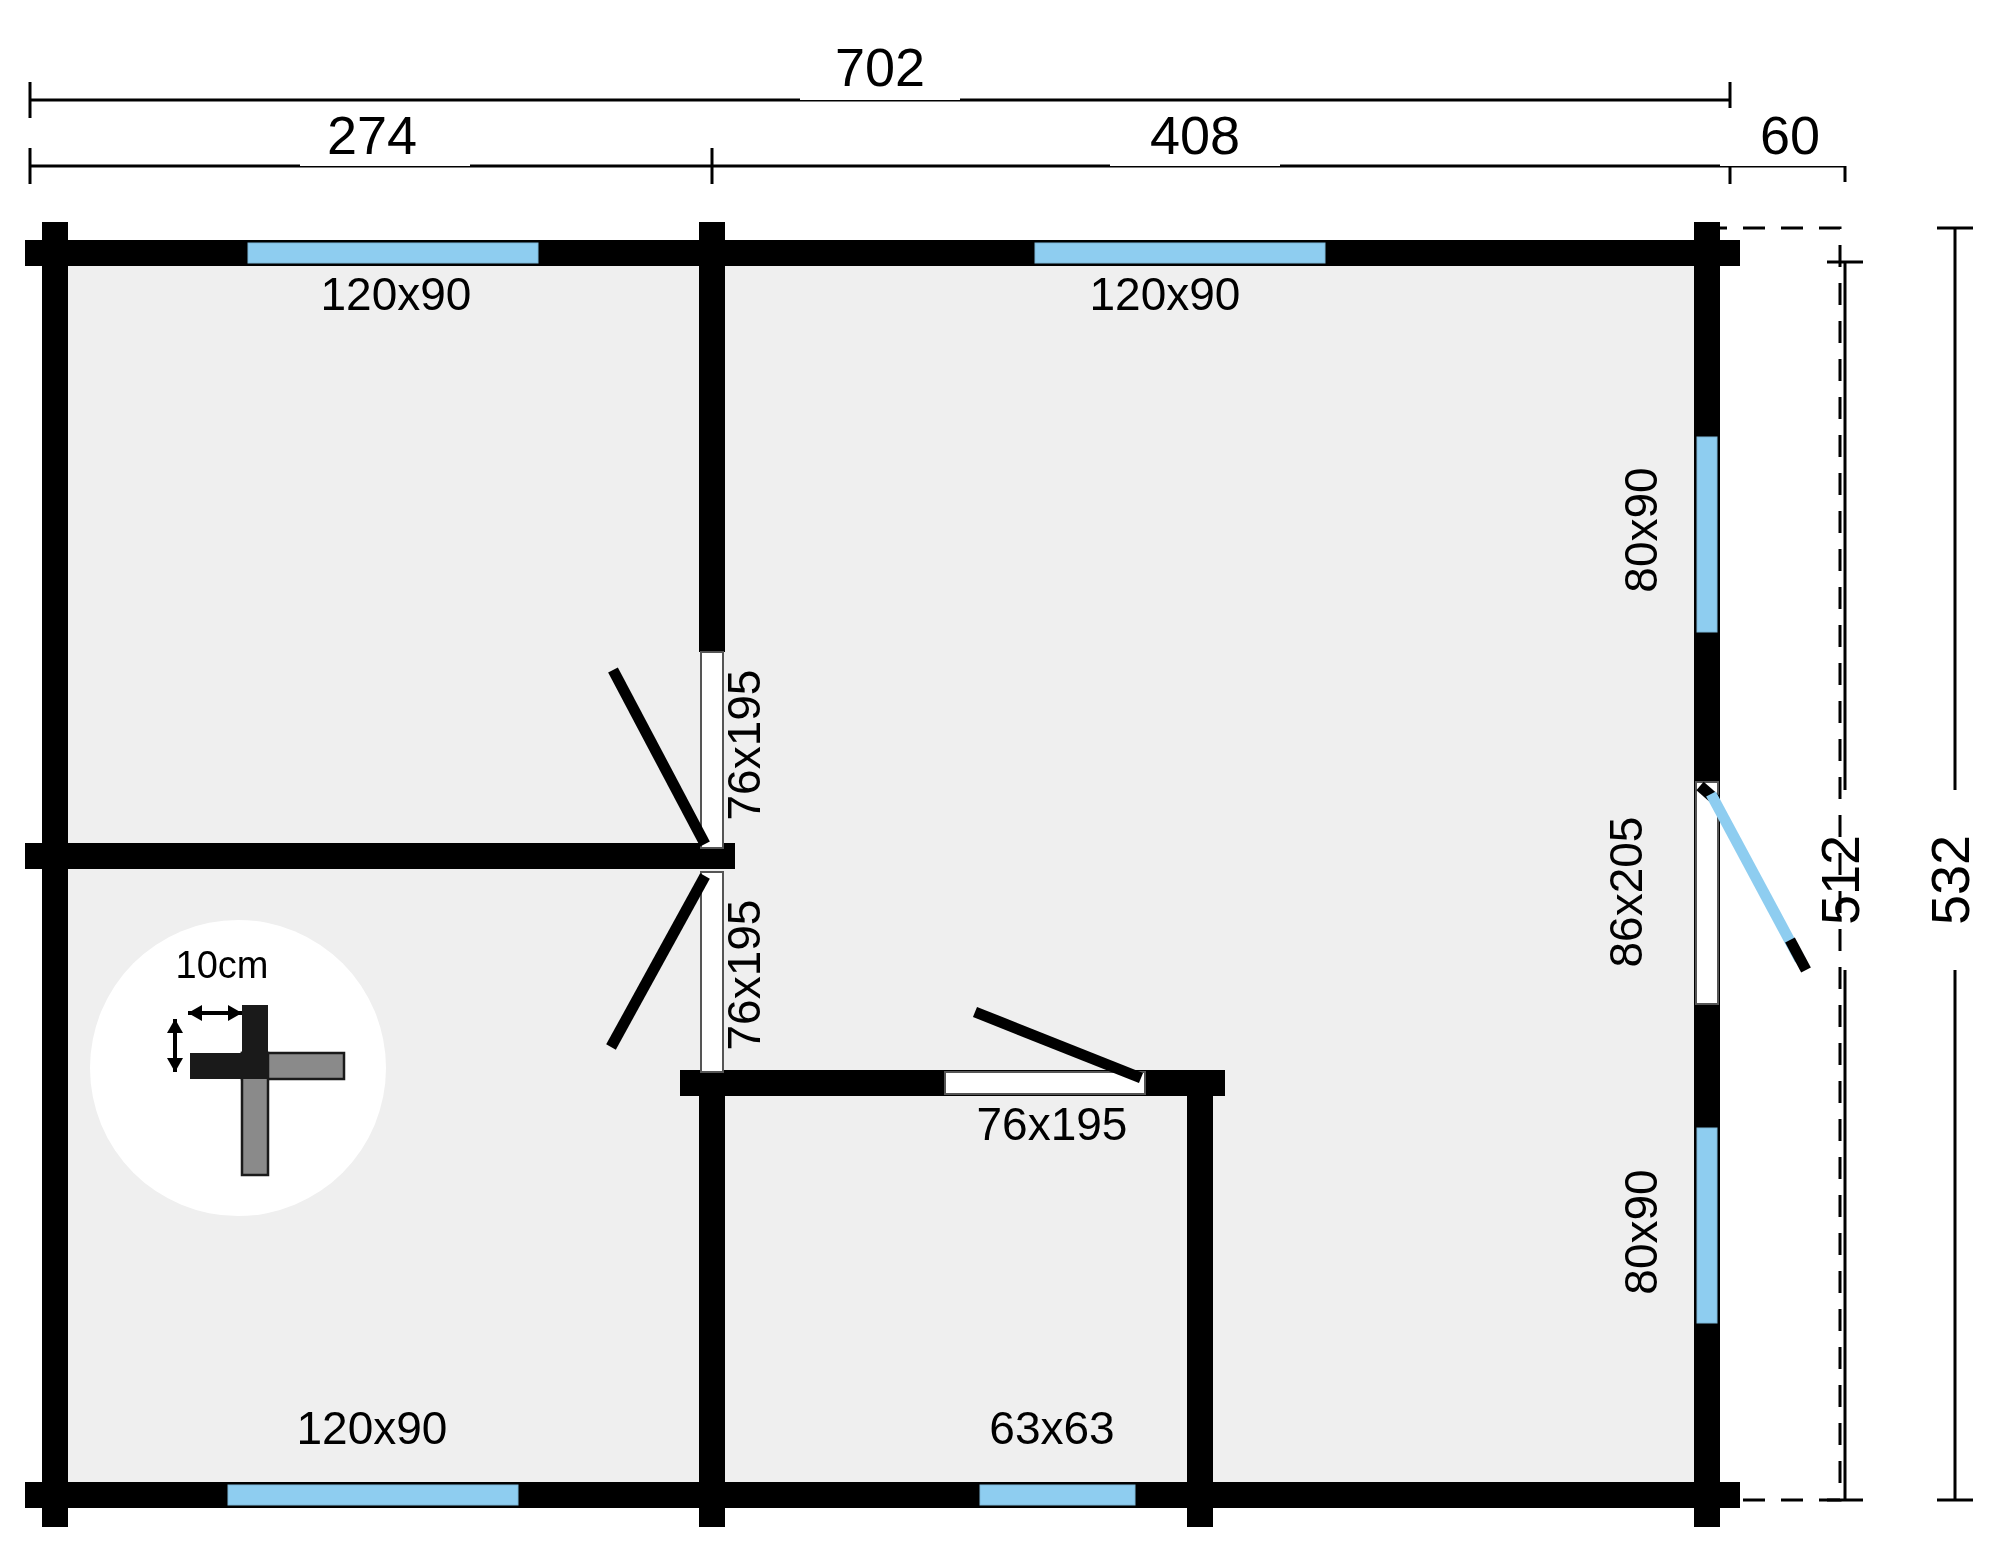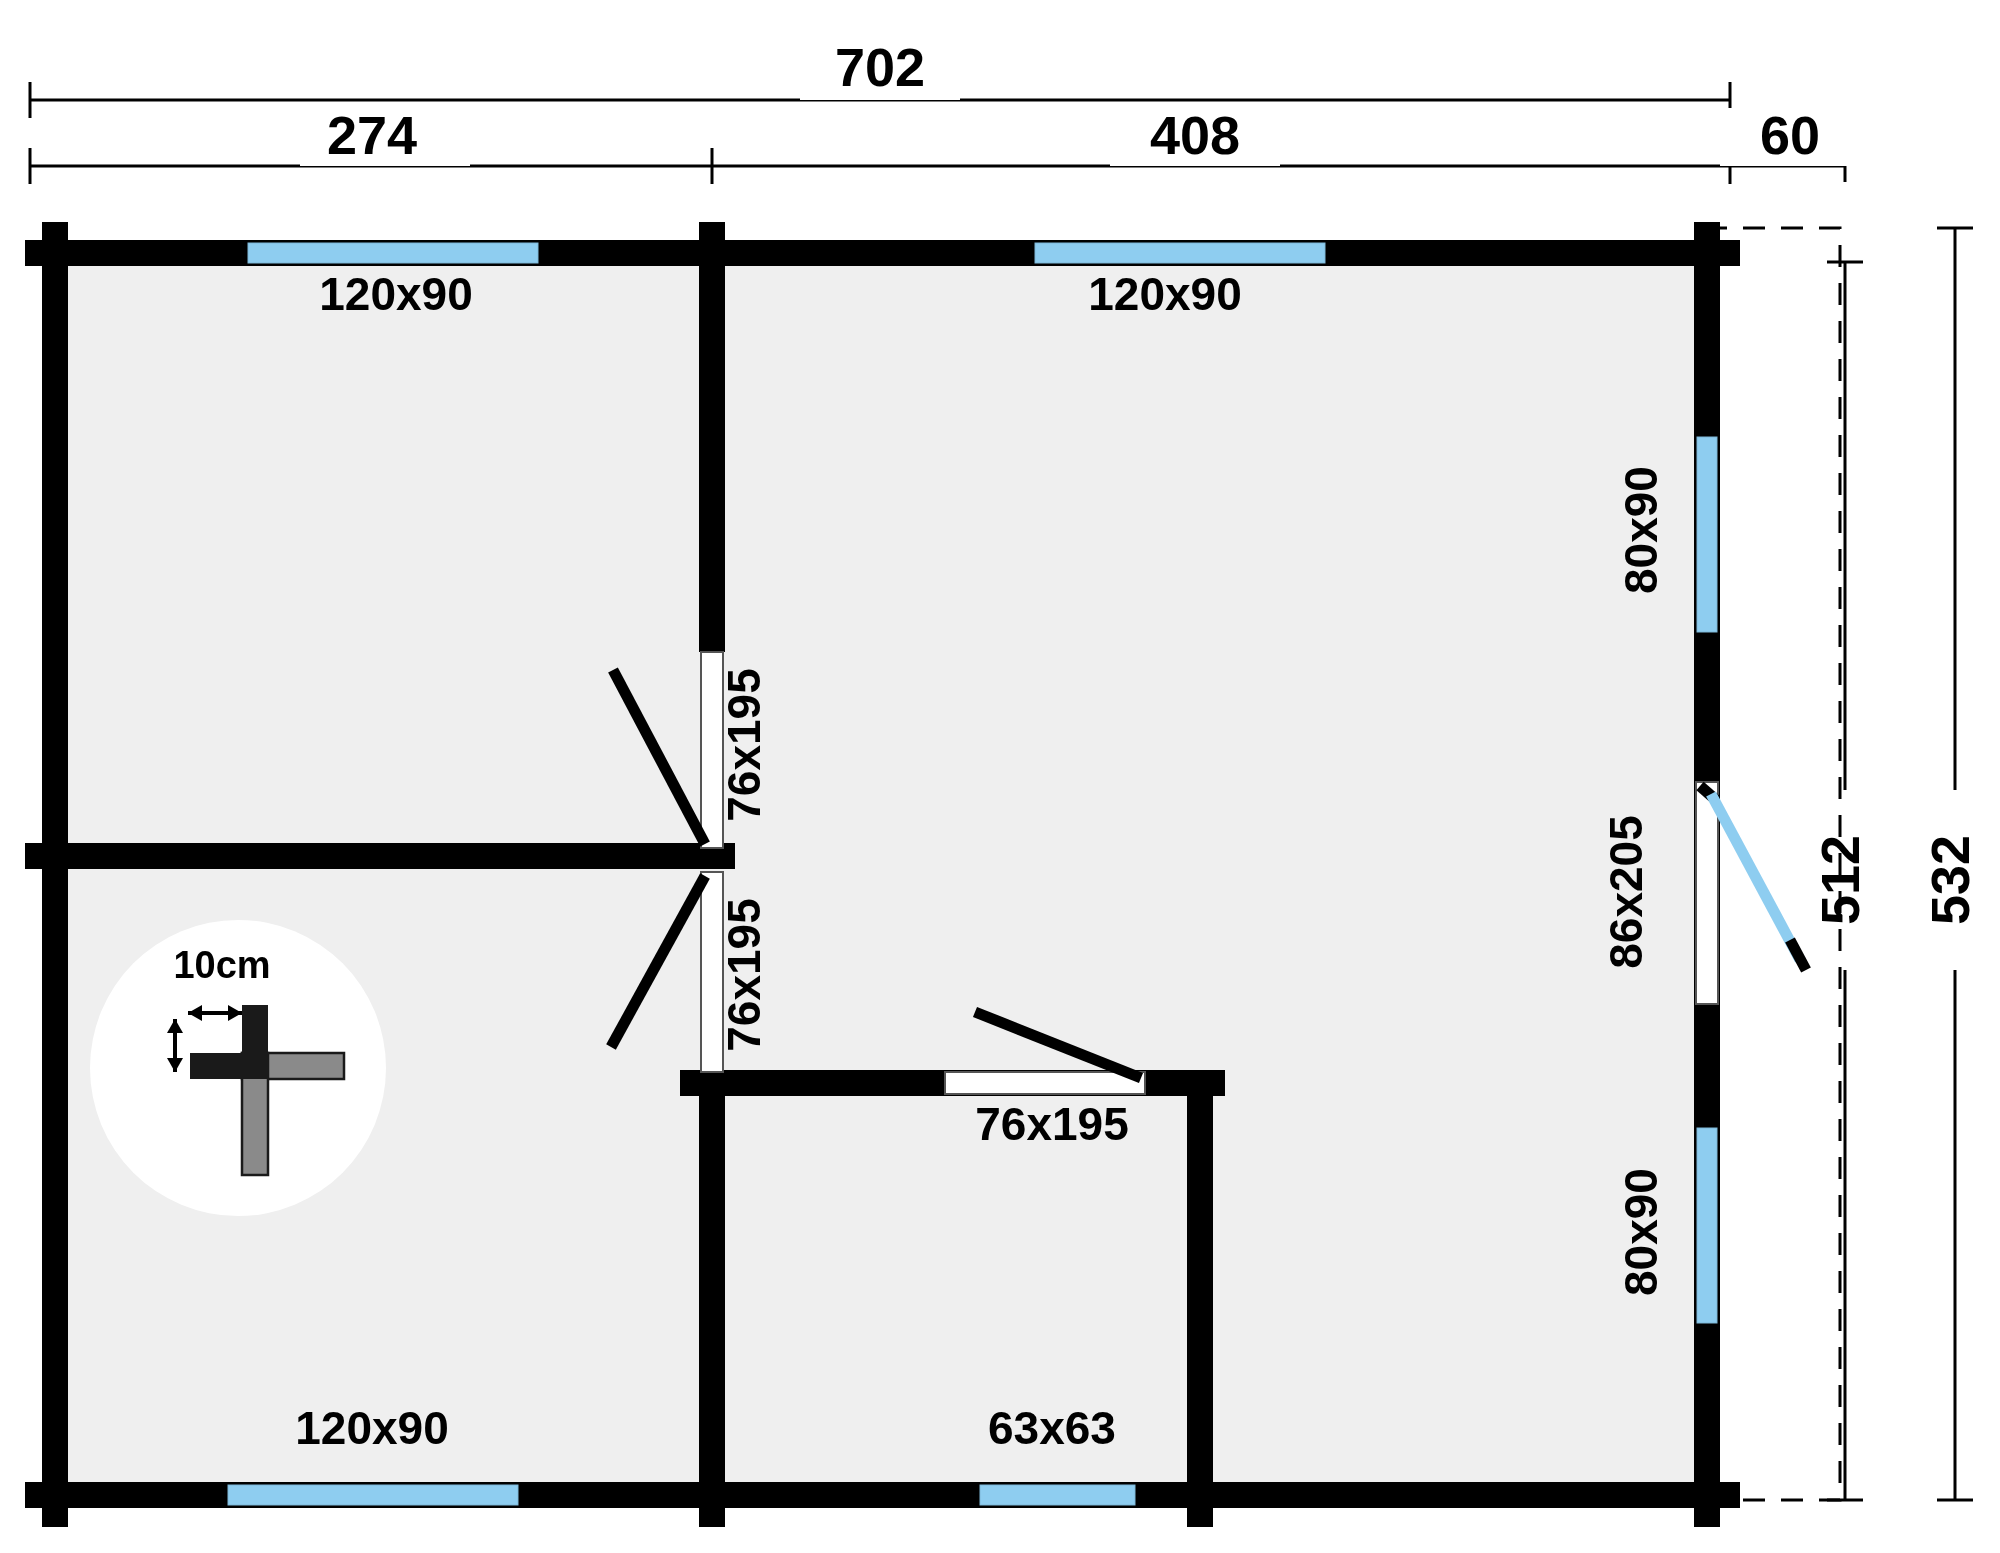--- a/index.html
+++ b/index.html
@@ -11,21 +11,20 @@
   body {
     width: 2000px;
     height: 1553px;
     font-family: "Liberation Sans", sans-serif;
     overflow: hidden;
   }
   #plan-root {
     position: relative;
     width: 1952px;
     height: 1553px;
-    font-weight: bold;
   }
   svg#floorplan {
     display: block;
     width: 2000px;
     height: 1553px;
   }
   .dim-text {
     font-family: "Liberation Sans", sans-serif;
     font-size: 54px;
     fill: #000000;

